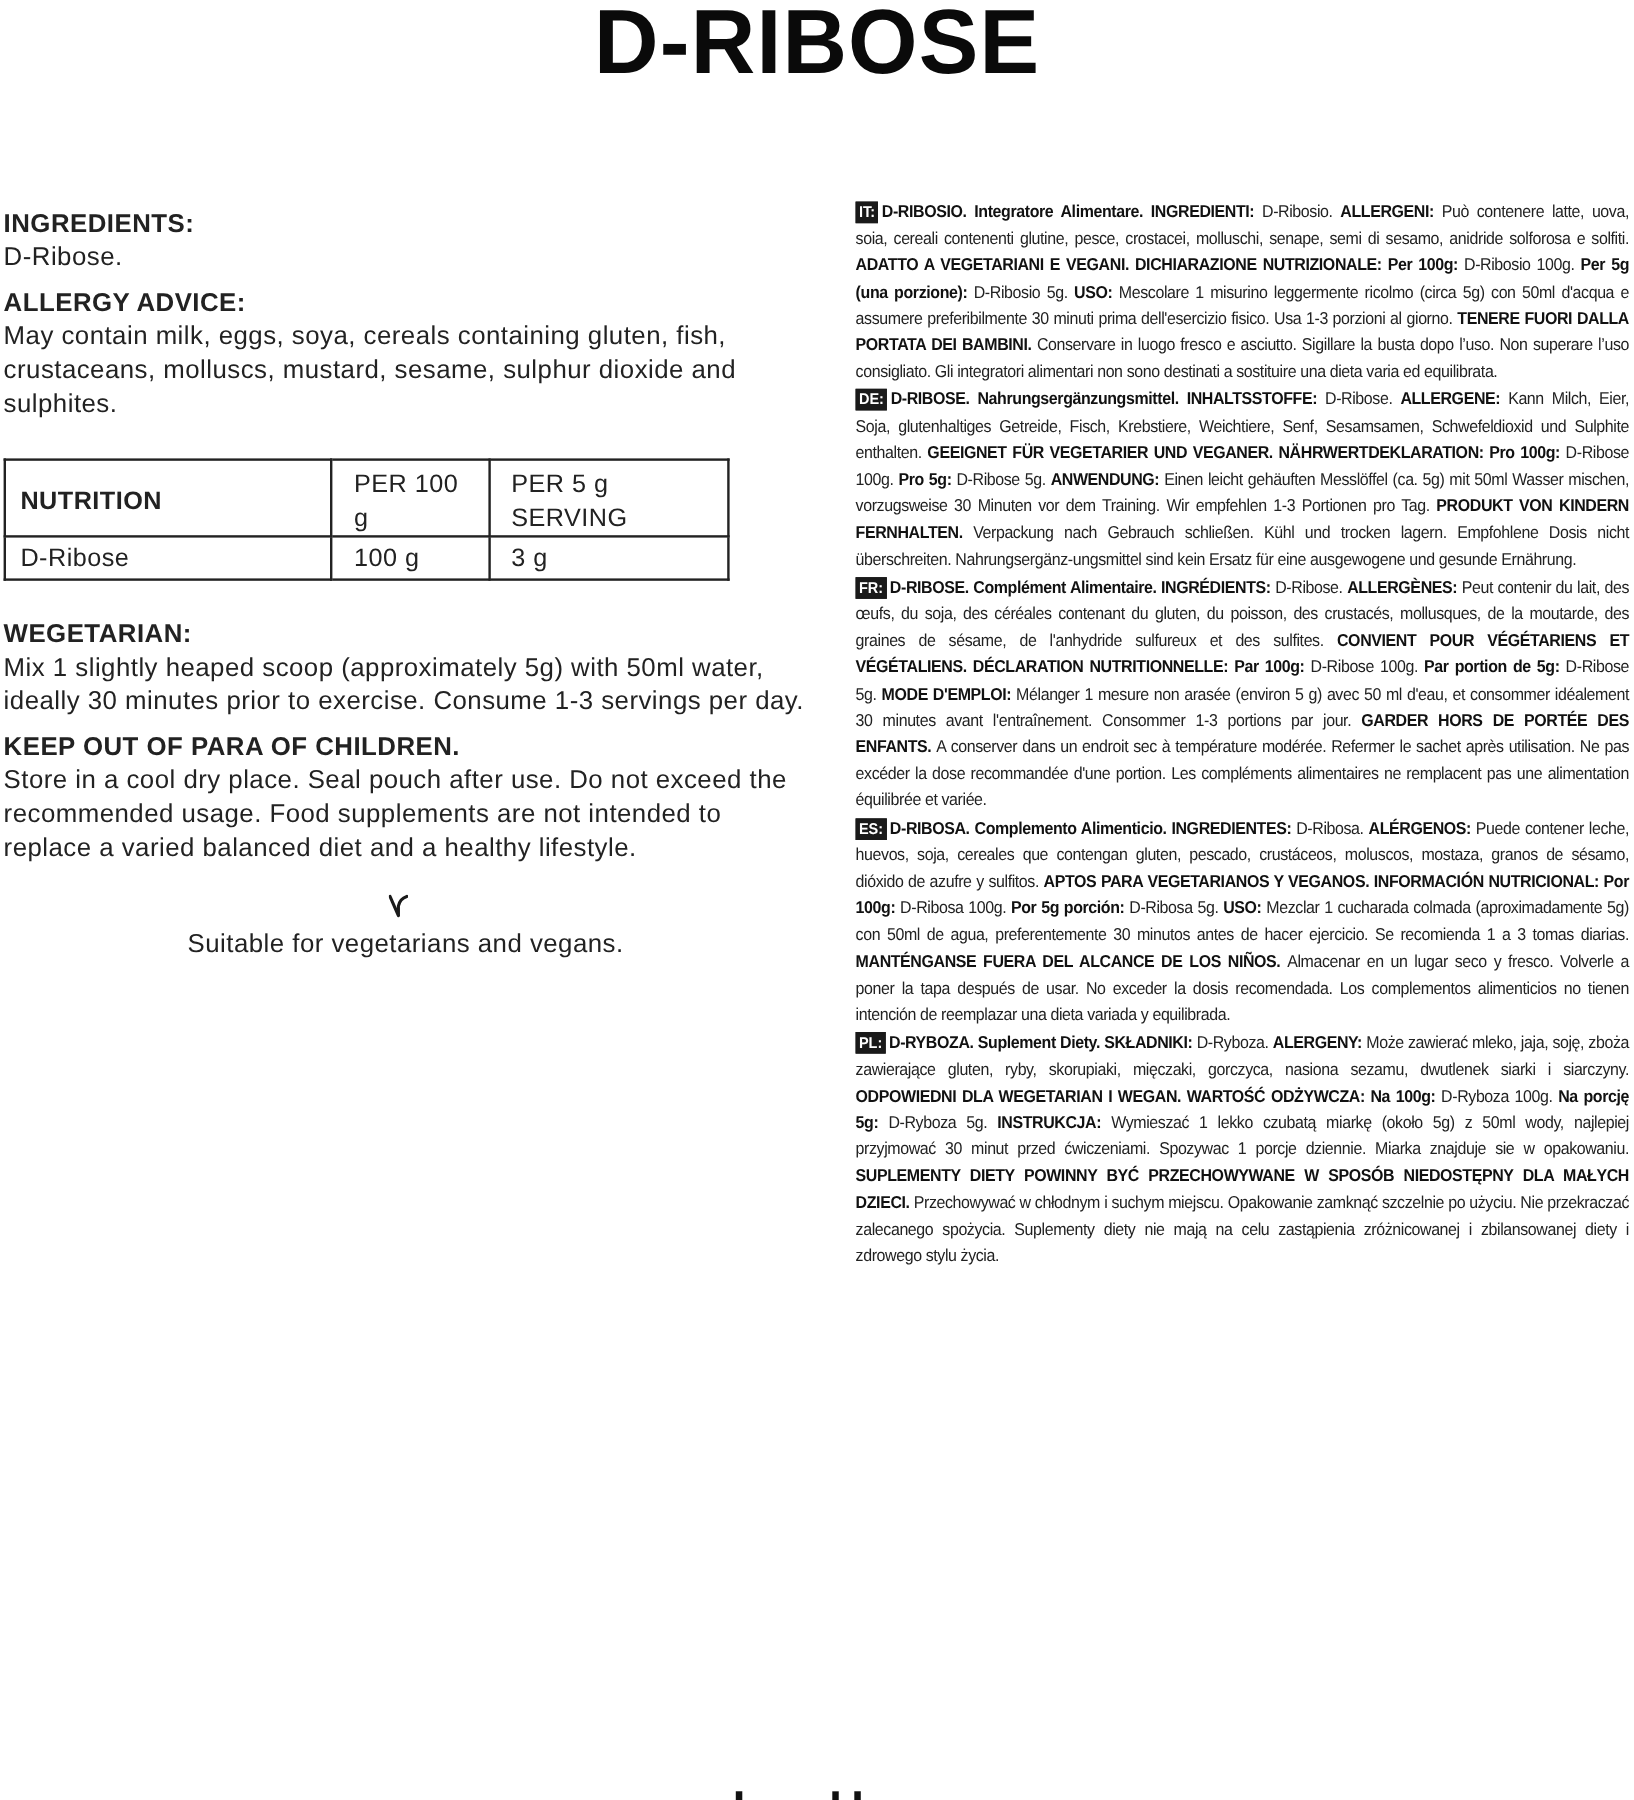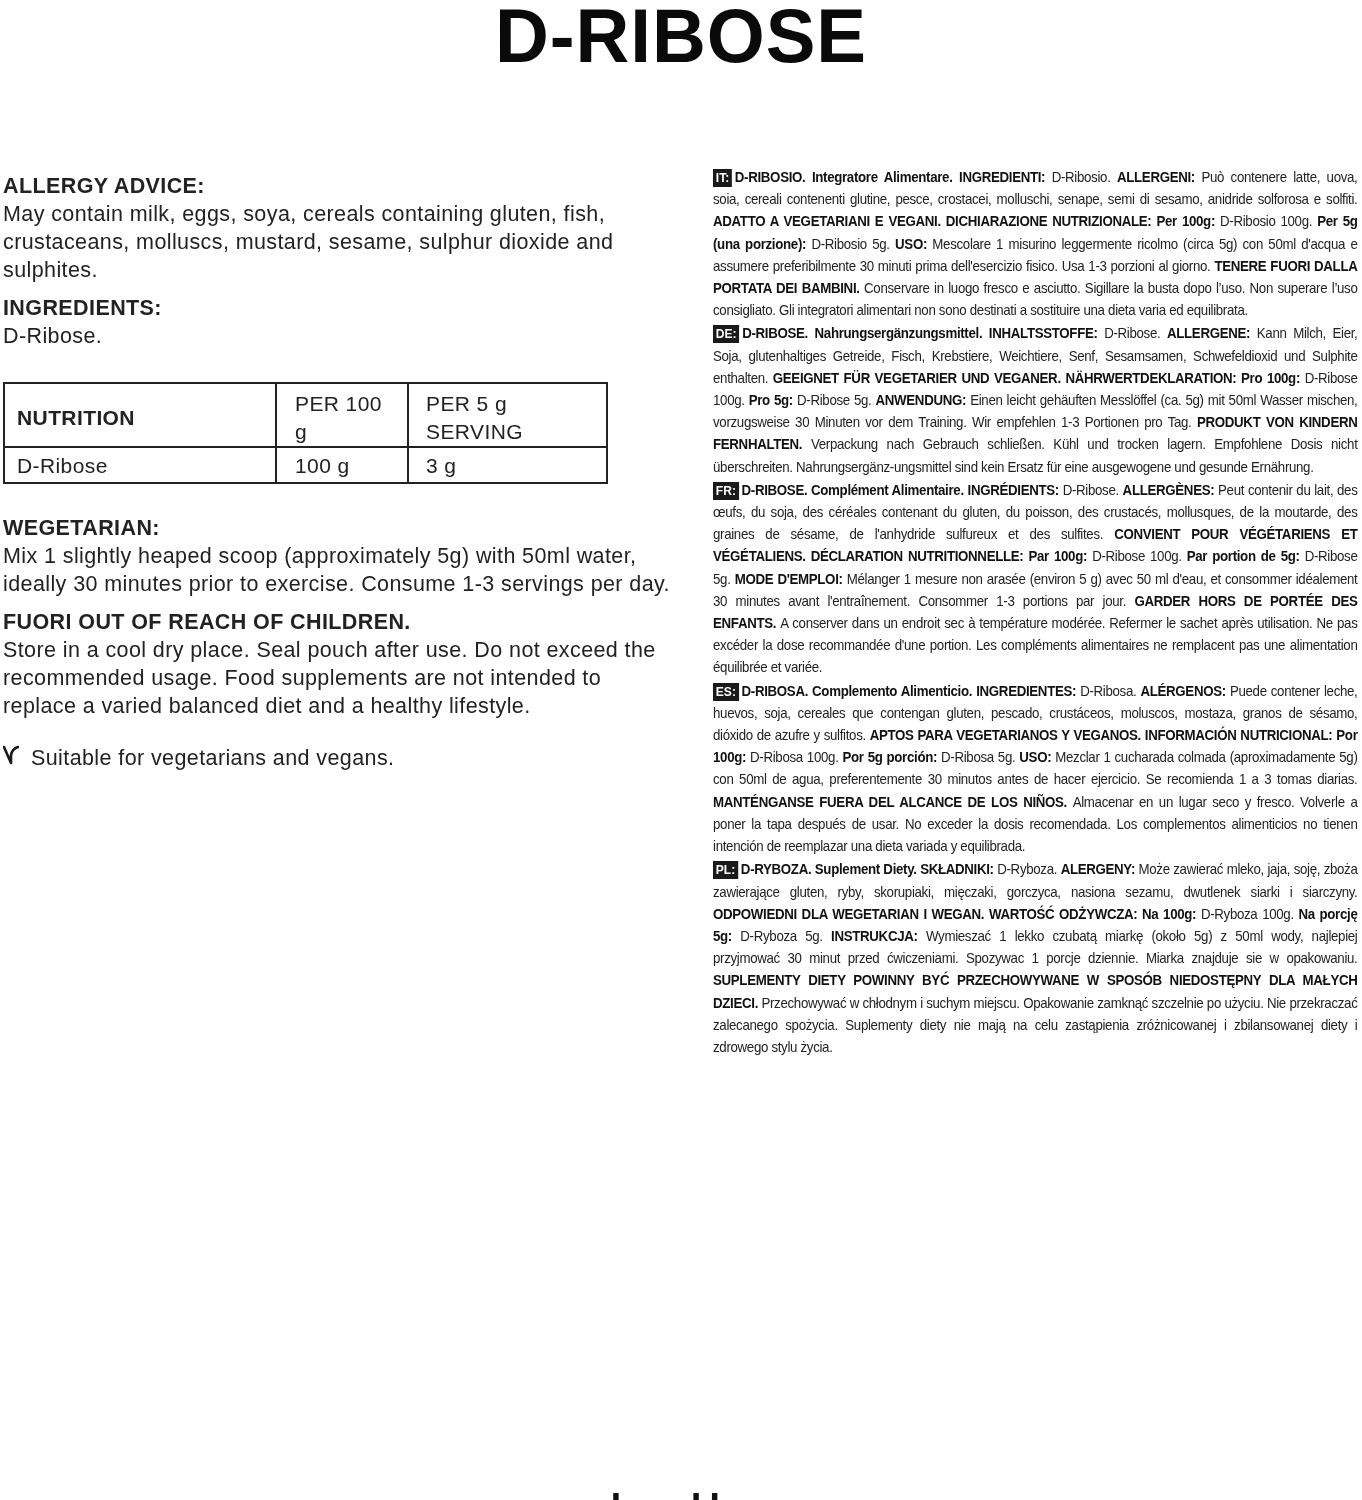--- a/index.html
+++ b/index.html
@@ -20,21 +20,21 @@
   table.nut {
     border-collapse: collapse; margin-top: 32px; margin-bottom: 30px;
     font-family: "Liberation Sans", sans-serif; font-size: 21px; width: 605px;
   }
   table.nut td { border: 2px solid #222; padding: 2px 10px 0 12px; height: 32px; }
   table.nut tr:first-child td { padding-top: 6px; }
   table.nut td.c1 { width: 248px; }
   table.nut td.c2 { width: 102px; padding-left: 18px; }
   table.nut td.c3 { padding-left: 17px; }
   table.nut .bold { font-weight: 700; }
-  .veg { margin-top: 24px; display: flex; align-items: center; }
+  .veg { margin-top: 24px; display: flex; align-items: center; flex-direction: column; }
   .veg-icon { font-weight: 700; font-size: 22px; margin-right: 10px; display: inline-block; width: 18px; }
   .right {
     position: absolute; top: 166px; left: 713px; width: 645px;
     font-family: "Liberation Sans", sans-serif; font-size: 14.3px; line-height: 22.2px; color: #222;
     text-align: justify; letter-spacing: -0.35px; transform-origin: left top; transform: scaleX(0.93);
     width: 693px;
   }
   .lang { margin: 0 0 1px 0; }
   .lang b { font-weight: 700; color: #111; }
   .badge {
@@ -50,26 +50,26 @@
   }
   .logo .tm { font-size: 9px; vertical-align: top; position: relative; top: 10px; }
 </style>
 </head>
 <body>
 
 <div class="title">D-RIBOSE</div>
 
 <div class="left">
   <div class="sec">
+    <p class="h">INGREDIENTS:</p>
+    <p>D-Ribose.</p>
+  </div>
+  <div class="sec">
     <p class="h">ALLERGY ADVICE:</p>
     <p>May contain milk, eggs, soya, cereals containing gluten, fish, crustaceans, molluscs, mustard, sesame, sulphur dioxide and sulphites.</p>
-  </div>
-  <div class="sec">
-    <p class="h">INGREDIENTS:</p>
-    <p>D-Ribose.</p>
   </div>
 
   <table class="nut">
     <tbody>
         <tr>
       <td class="c1 bold">NUTRITION</td>
       <td class="c2">PER 100 g</td>
       <td class="c3">PER 5 g SERVING</td>
     </tr>
     <tr>
@@ -78,21 +78,21 @@
       <td class="c3">3 g</td>
     </tr>
   </tbody>
     </table>
 
   <div class="sec">
     <p class="h">WEGETARIAN:</p>
     <p>Mix 1 slightly heaped scoop (approximately 5g) with 50ml water, ideally 30 minutes prior to exercise. Consume 1-3 servings per day.</p>
   </div>
   <div class="sec">
-    <p class="h">FUORI OUT OF REACH OF CHILDREN.</p>
+    <p class="h">KEEP OUT OF PARA OF CHILDREN.</p>
     <p>Store in a cool dry place. Seal pouch after use. Do not exceed the recommended usage. Food supplements are not intended to replace a varied balanced diet and a healthy lifestyle.</p>
   </div>
   <div class="veg">
     <span class="veg-icon">
       <svg width="16" height="20" viewBox="0 0 16 20">
           <path d="M1 2 L8 18 M8 18 L8 10 C9 5 12 3 15 2" stroke="#1a1a1a" stroke-width="2.6" fill="none" stroke-linecap="round"></path>
         </svg>
     </span>
     <span>Suitable for vegetarians and vegans.</span>
   </div>

